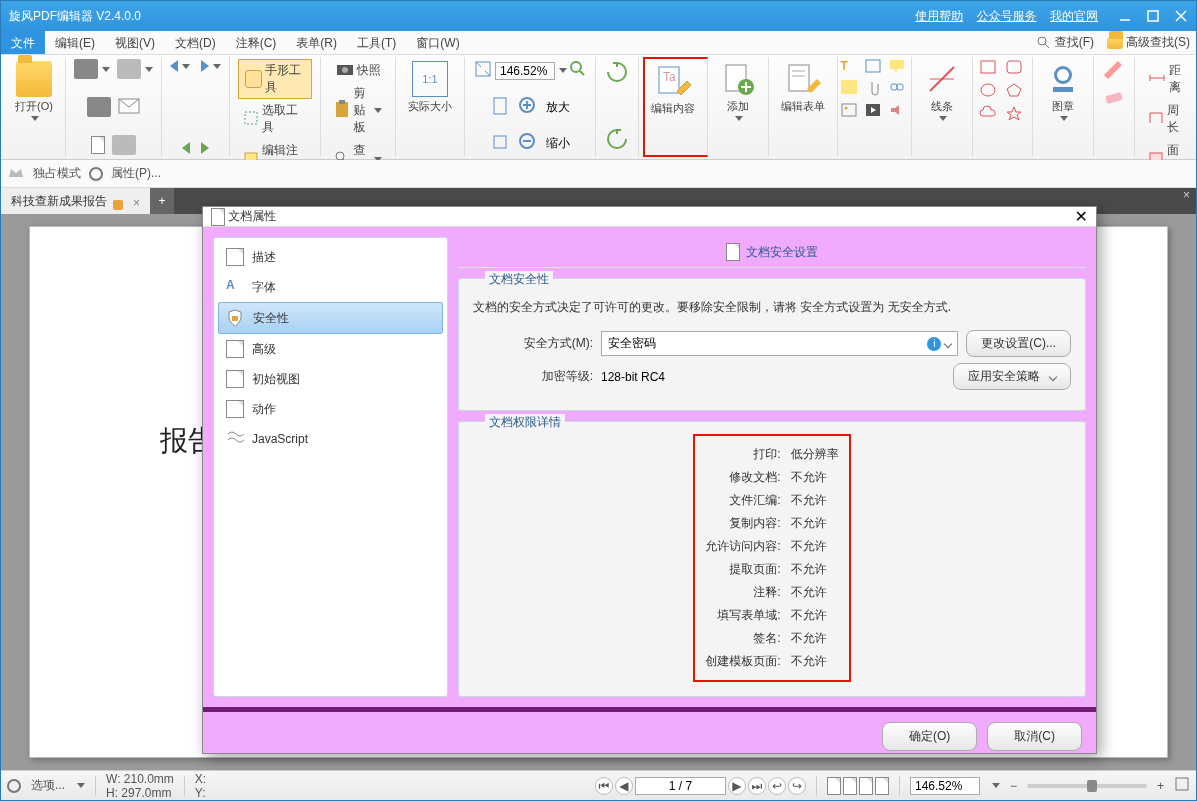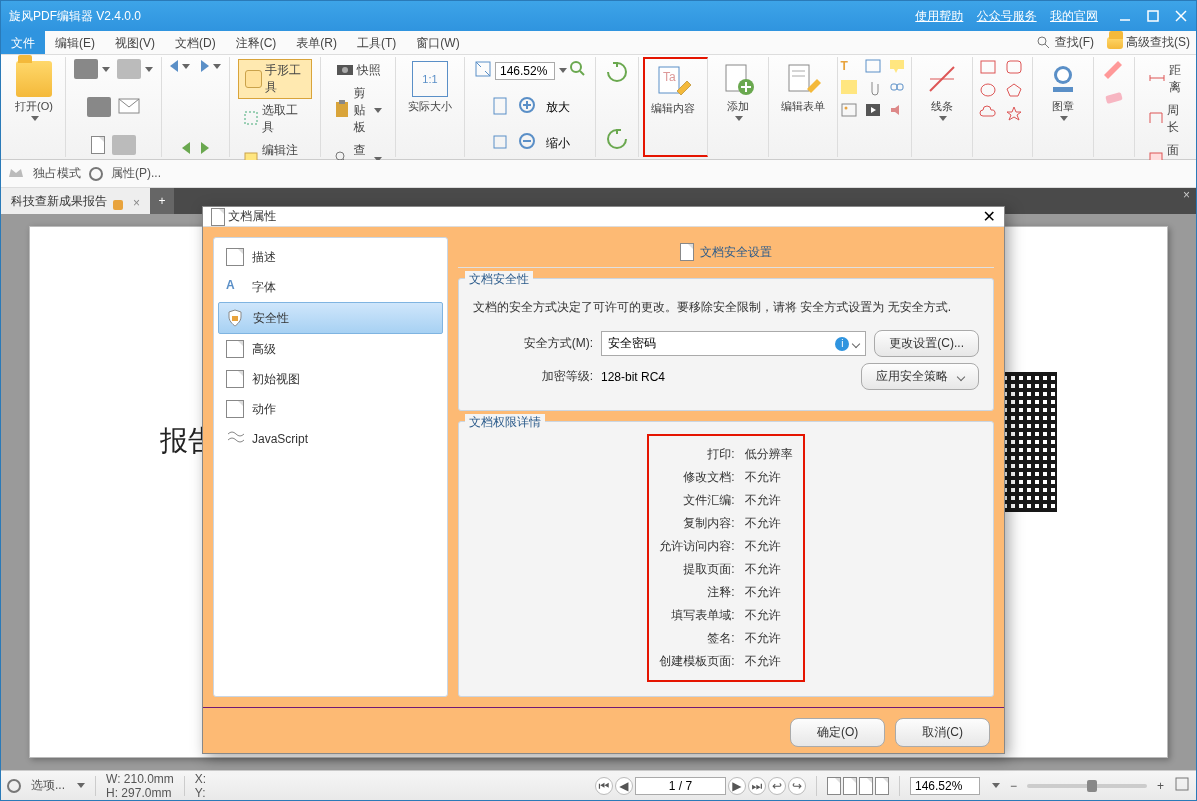--- a/index.html
+++ b/index.html
@@ -42,45 +42,45 @@
   repeating-linear-gradient(0deg,#000 0 4px,transparent 4px 8px);
   background-blend-mode:multiply;opacity:.9}
 .statusbar{height:30px;background:linear-gradient(#f6f6f6,#e9e9e9);border-top:1px solid #ccc;display:flex;align-items:center;padding:0 6px;gap:10px;color:#555}
 .statusbar .sep{width:1px;height:20px;background:#ccc}
 .pagectl{display:flex;align-items:center;gap:2px}
 .pagectl .pgbtn{width:18px;height:18px;border:1px solid #bbb;border-radius:9px;display:flex;align-items:center;justify-content:center;background:#fff}
 .pageinp{width:91px;border:1px solid #aaa;text-align:center;padding:1px}
 .slider{width:120px;height:4px;background:#ccc;position:relative;border-radius:2px}
 .slider .thumb{position:absolute;left:50%;top:-4px;width:10px;height:12px;background:#888;border-radius:2px}
 
-.dlg{position:absolute;left:201px;top:205px;width:803px;height:548px;background:#fdba74;border:1px solid #888;box-shadow:4px 4px 14px rgba(0,0,0,.35);display:flex;flex-direction:column}
+.dlg{position:absolute;left:201px;top:205px;width:895px;height:548px;background:#f0abfc;border:1px solid #888;box-shadow:4px 4px 14px rgba(0,0,0,.35);display:flex;flex-direction:column}
 .dlg .dtitle{height:28px;display:flex;align-items:center;padding:0 8px;background:#fff;border-bottom:1px solid #ddd}
 .dlg .dtitle .dlabel{flex:1;color:#333}
 .dlg .dtitle .dclose{font-size:16px;cursor:pointer}
 .dlg .dbody{flex:1;display:flex;padding:10px;gap:10px}
 .catpanel{width:235px;border:1px solid #c9d6e4;background:#fff;border-radius:3px;display:flex;flex-direction:column}
 .catpanel .hdr{text-align:center;padding:6px;color:#2a5a8a;border-bottom:1px solid #e4e4e4;font-size:13px}
 .catlist{padding:4px}
 .catitem{padding:6px 8px;display:flex;align-items:center;gap:8px;color:#333;cursor:pointer}
 .catitem .cicon{width:18px;height:18px}
 .catitem.sel{background:linear-gradient(#cfe6fb,#a7d1f3);border:1px solid #7fb4e1;border-radius:2px}
 .mainpanel{flex:1;display:flex;flex-direction:column;gap:10px}
 .mainpanel .mhdr{text-align:center;padding:6px;color:#2a5a8a;font-size:13px;border-bottom:1px solid #e0e0e0;display:flex;align-items:center;justify-content:center;gap:6px}
 .fieldset{border:1px solid #cbd6e2;border-radius:3px;padding:12px 14px 14px;background:#f4f4f4;position:relative}
-.fieldset .legend{position:absolute;top:-8px;left:6px;background:#f4f4f4;padding:0 4px;color:#2a5a8a;font-size:12px}
+.fieldset .legend{position:absolute;top:-8px;left:26px;background:#f4f4f4;padding:0 4px;color:#2a5a8a;font-size:12px}
 .row{display:flex;align-items:center;gap:8px;margin:6px 0}
 .row .lbl{text-align:right;color:#333}
 .combo{flex:1;border:1px solid #aaa;background:#fff;padding:3px 6px;display:flex;align-items:center;justify-content:space-between}
 .combo .info{width:14px;height:14px;border-radius:7px;background:#2f94df;color:#fff;font-size:10px;display:inline-flex;align-items:center;justify-content:center;margin-left:auto}
 .btn{border:1px solid #aaa;background:linear-gradient(#fdfdfd,#e7e7e7);padding:4px 14px;cursor:pointer;color:#333;border-radius:8px}
 .btn.dd{display:flex;align-items:center;gap:6px}
 .permgrid{display:grid;grid-template-columns:auto auto;gap:6px 10px;border:2px solid #e51400;padding:10px;margin:0 auto;width:fit-content}
 .permgrid .k{text-align:right;color:#333}
 .permgrid .v{color:#333}
-.dfoot{display:flex;justify-content:flex-end;gap:10px;padding:10px 14px;border-top:1px solid #701a75}
+.dfoot{display:flex;justify-content:flex-end;gap:10px;padding:10px 14px;border-top:5px solid #701a75}
 .tri{width:0;height:0;border-left:4px solid transparent;border-right:4px solid transparent;border-top:5px solid #666;display:inline-block;vertical-align:middle;margin-left:2px}
 .folder-ico{width:36px;height:30px;background:linear-gradient(#ffd86b,#f4b93a);border-radius:3px;position:relative}
 .folder-ico:before{content:"";position:absolute;top:-6px;left:2px;width:14px;height:8px;background:#f4b93a;border-radius:2px 2px 0 0}
 .print-ico{width:24px;height:20px;background:#888;border-radius:2px;position:relative}
 .scan-ico{width:24px;height:20px;background:#bbb;border-radius:2px}
 .arrow-l,.arrow-r{width:0;height:0;border-top:6px solid transparent;border-bottom:6px solid transparent;display:inline-block}
 .arrow-l{border-right:8px solid #5a8fc7}
 .arrow-r{border-left:8px solid #5a8fc7}
 .hand-ico{width:20px;height:18px;background:#ffe19a;border:1px solid #caa24a;border-radius:3px}
 .page-ico{width:14px;height:18px;background:#fff;border:1px solid #888;position:relative;display:inline-block}

